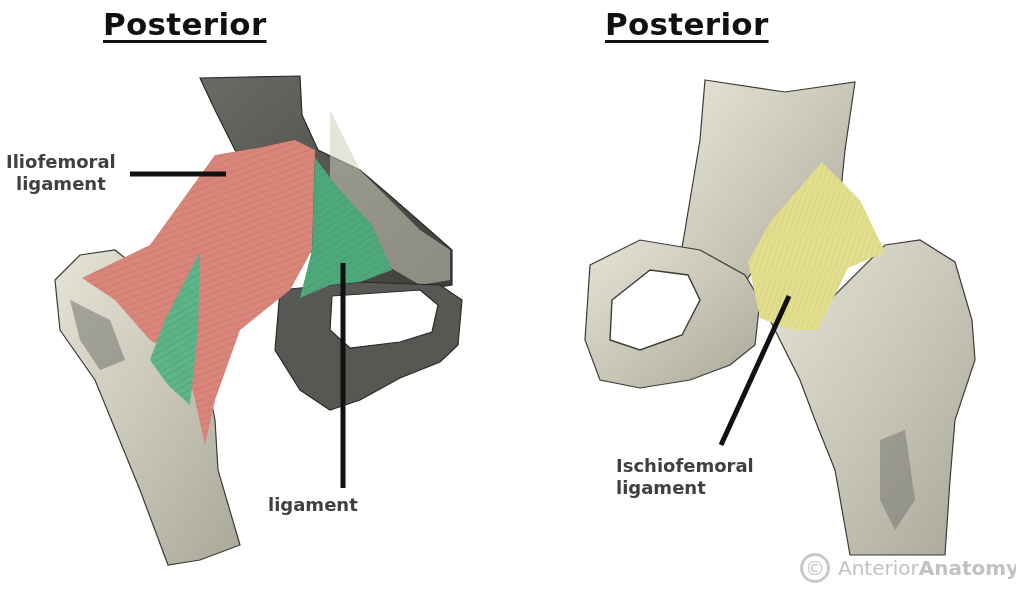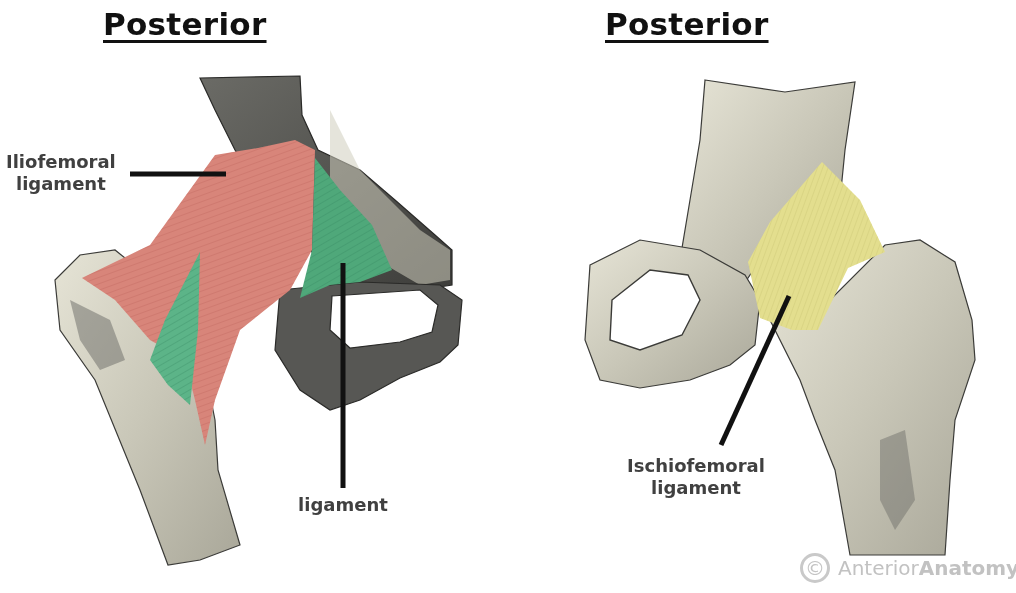--- a/index.html
+++ b/index.html
@@ -2,21 +2,21 @@
 <html><head>
 <meta charset="utf-8">
 <style>
   html, body { margin:0; padding:0; background:#ffffff; }
   body { width:1016px; height:593px; position:relative; overflow:hidden;
          font-family:"DejaVu Sans","Liberation Sans",sans-serif; }
   .title { position:absolute; top:6px; font-weight:bold; font-size:31px; color:#111;
            text-decoration:underline; text-decoration-thickness:3px; text-underline-offset:5px;
            letter-spacing:0.3px; }
   .label { position:absolute; font-weight:bold; font-size:18px; line-height:22px; color:#404040; }
-  .label.center { text-align:center; }
+  .label.center { }
   svg.art { position:absolute; left:0; top:0; }
   .wm { position:absolute; left:800px; top:553px; display:flex; align-items:center; color:#c4c4c4; }
   .wm-circle { width:30px; height:30px; border:3px solid #c9c9c9; border-radius:50%;
                box-sizing:border-box; display:flex; align-items:center; justify-content:center;
                font-size:20px; color:#c4c4c4; margin-right:8px; }
   .wm-text { font-size:20px; color:#c2c2c2; }
   .wm-bold { font-weight:bold; }
 </style>
 </head>
 <body>

